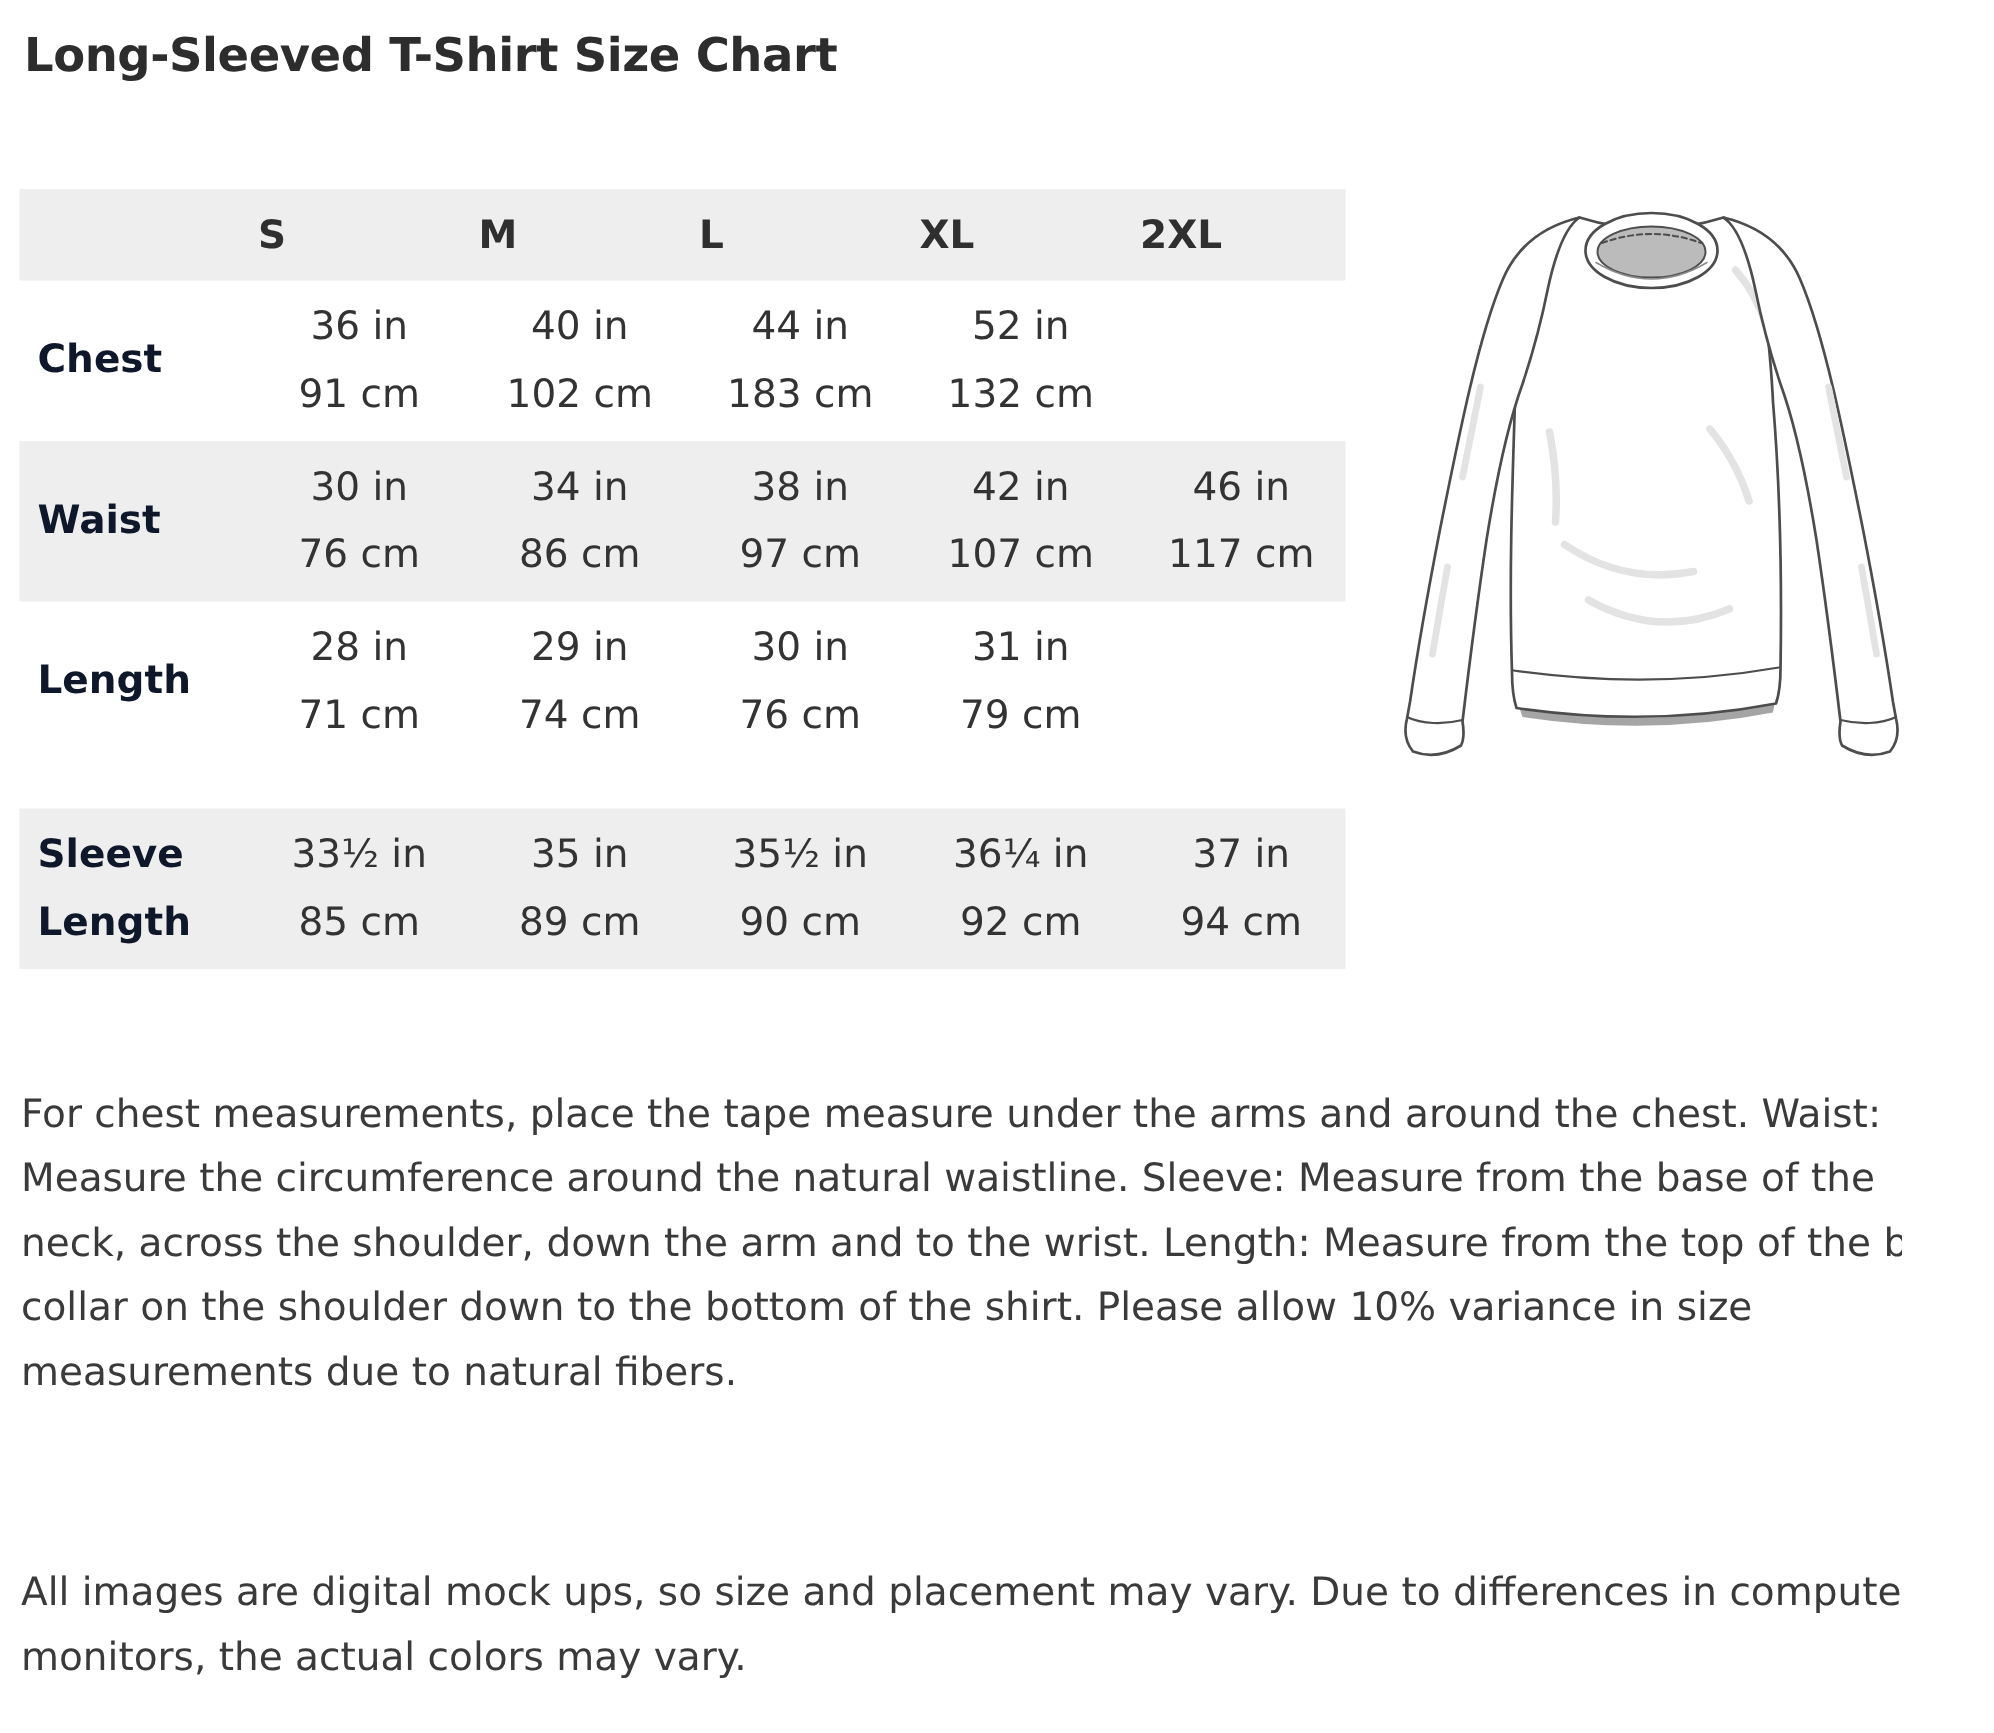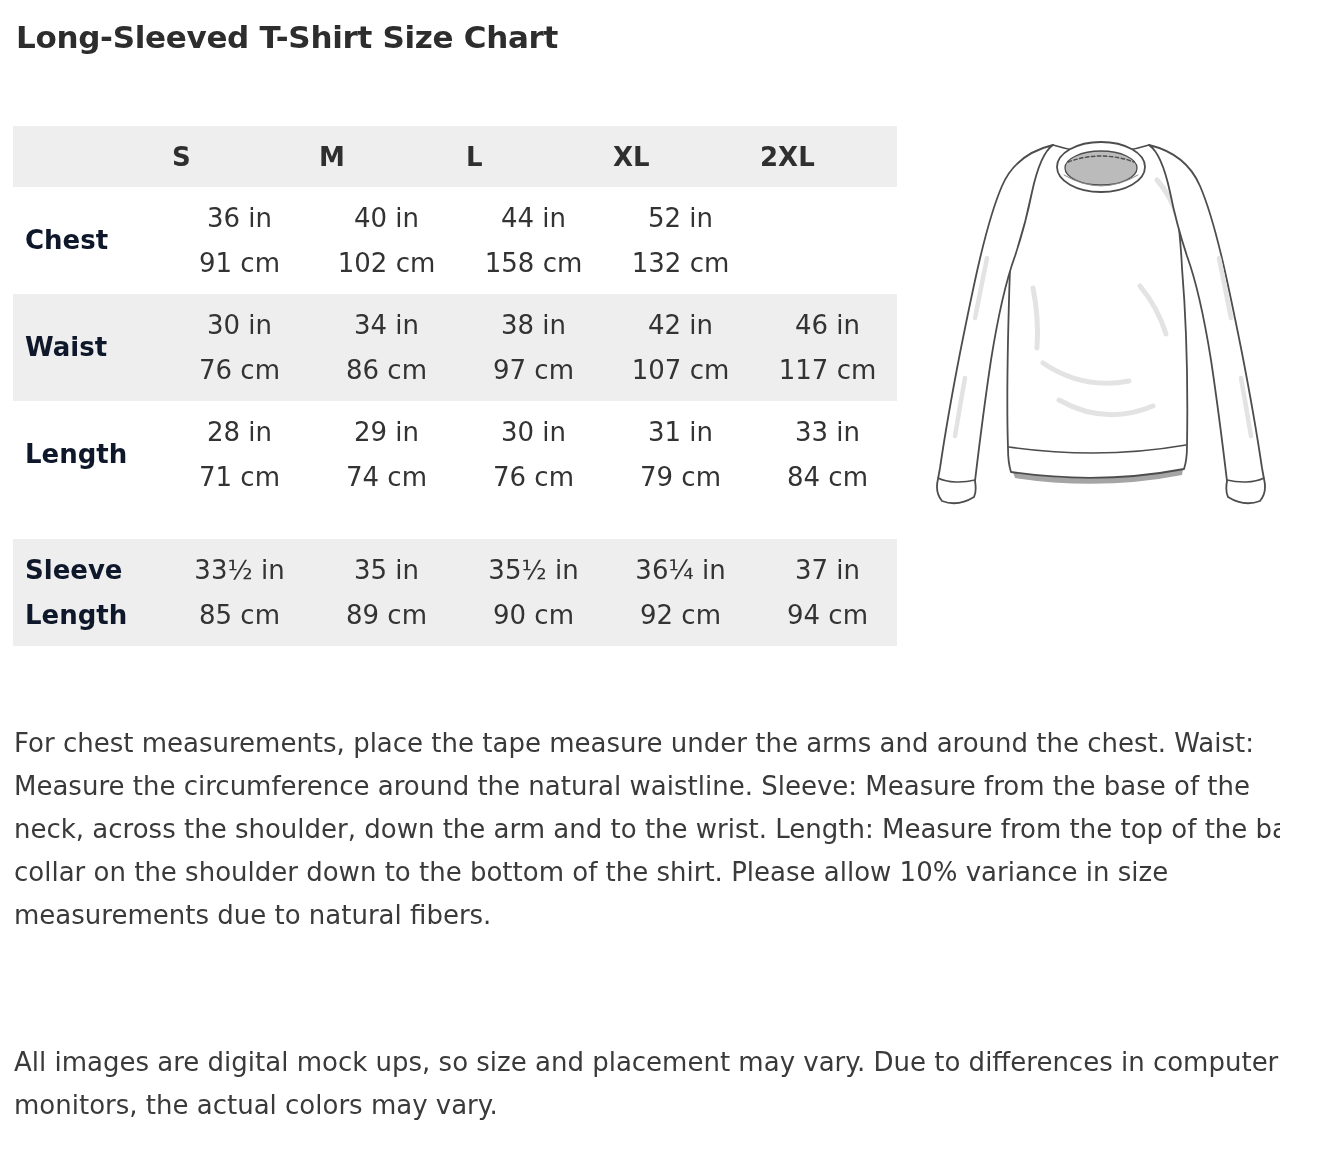--- a/index.html
+++ b/index.html
@@ -1,18 +1,18 @@
 <!DOCTYPE html>
 <html><head>
 <meta charset="utf-8">
 <style>
   html,body { margin:0; padding:0; background:#ffffff; }
   .page {
     position:relative; width:1268px; height:1155px; background:#ffffff;
-    font-family:"DejaVu Sans","Liberation Sans",sans-serif; color:#333333; overflow:hidden;padding-left:12px;
+    font-family:"DejaVu Sans","Liberation Sans",sans-serif; color:#333333; overflow:hidden;
   }
   .title {
     position:absolute; left:16px; top:19px; margin:0;
     font-size:31px; font-weight:bold; color:#2d2d2d; letter-spacing:-0.3px;
   }
   
   .size-table { position:absolute; left:13px; top:126px; width:884px; font-size:26px; }
   .trow { display:flex; }
   .trow.shade { background:#eeeeee; }
   .trow.header { height:61px; }
@@ -59,21 +59,21 @@
       <div class="c val">
         <div>36 in</div>
         <div>91 cm</div>
       </div>
       <div class="c val">
         <div>40 in</div>
         <div>102 cm</div>
       </div>
       <div class="c val">
         <div>44 in</div>
-        <div>158 cm</div>
+        <div>183 cm</div>
       </div>
       <div class="c val">
         <div>52 in</div>
         <div>132 cm</div>
       </div>
     </div>
 
     <div class="trow data shade">
       <div class="c lab">Waist</div>
       <div class="c val">
@@ -108,24 +108,20 @@
         <div>29 in</div>
         <div>74 cm</div>
       </div>
       <div class="c val">
         <div>30 in</div>
         <div>76 cm</div>
       </div>
       <div class="c val">
         <div>31 in</div>
         <div>79 cm</div>
-      </div>
-      <div class="c val">
-        <div>33 in</div>
-        <div>84 cm</div>
       </div>
     </div>
 
     <div class="row-gap"></div>
 
     <div class="trow data shade">
       <div class="c lab">Sleeve Length</div>
       <div class="c val">
         <div>33½ in</div>
         <div>85 cm</div>

